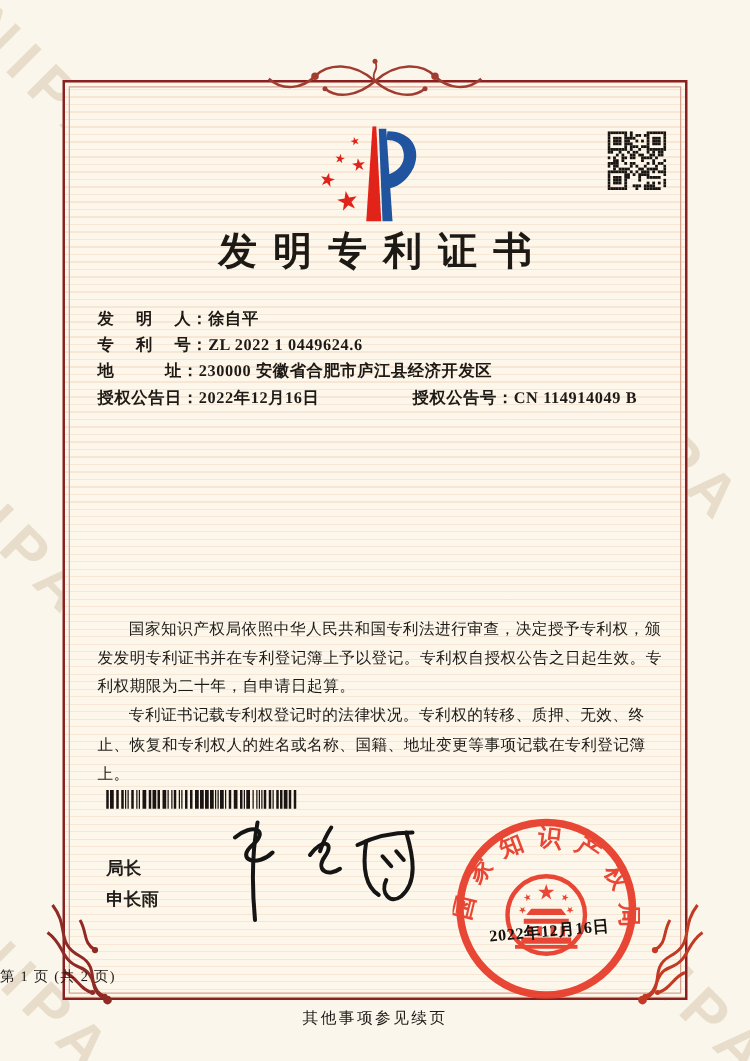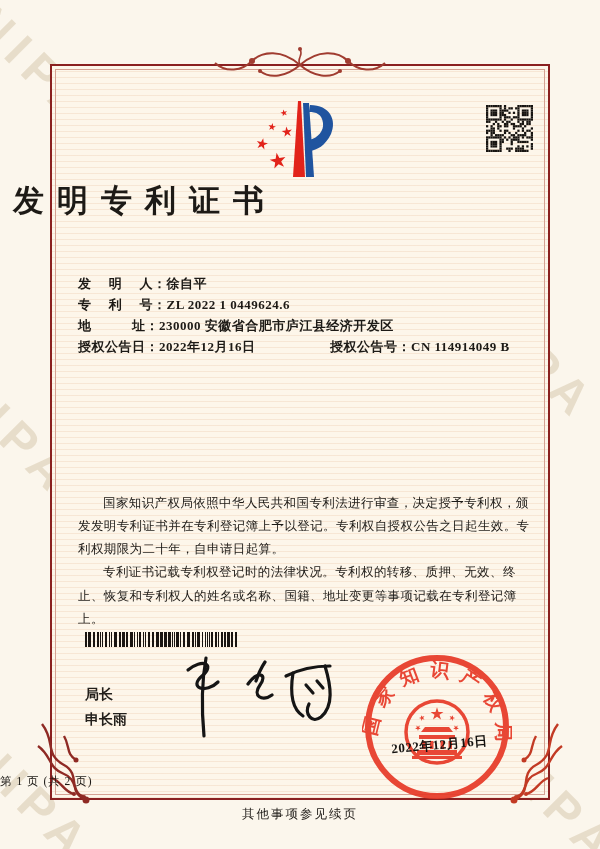--- a/index.html
+++ b/index.html
@@ -28,28 +28,28 @@
   .top-ornament{position:absolute;left:210px;top:46px;z-index:3;}
   .corner{position:absolute;z-index:3;}
   .cert-no{
     position:absolute;left:78px;top:99px;z-index:4;
     font-size:12.5px;font-weight:600;letter-spacing:1.5px;white-space:pre;
   }
   .logo{position:absolute;left:253px;top:101px;z-index:4;}
   .qr{position:absolute;left:486px;top:105px;width:47px;height:47px;z-index:4;}
   .title{
     position:absolute;left:0;top:180px;width:100%;z-index:4;
-    font-size:31px;font-weight:bold;
+    text-align:center;font-size:31px;font-weight:bold;
     letter-spacing:13px;padding-left:13px;box-sizing:border-box;
   }
   .fields{position:absolute;left:78px;top:246px;right:60px;z-index:4;font-size:13px;font-weight:bold;}
   .frow{position:relative;line-height:18px;}
   .flabel{white-space:pre;letter-spacing:0.5px;}
   .fvalue{letter-spacing:0.5px;}
-  .mt-lg{margin-top:29px;}
+  .mt-lg{}
   .mt{margin-top:3px;}
   .cell2{position:absolute;left:252px;top:0;}
   .body-text{
     position:absolute;left:78px;top:492px;right:70px;z-index:4;
     font-size:12.5px;line-height:1.85;letter-spacing:0.4px;
   }
   .body-text p{margin:0;text-indent:2em;}
   .barcode{position:absolute;left:85px;top:632px;width:156px;height:15px;z-index:4;}
   .official{position:absolute;left:85px;top:682px;z-index:4;
     font-family:"Liberation Sans","DejaVu Sans",sans-serif;

